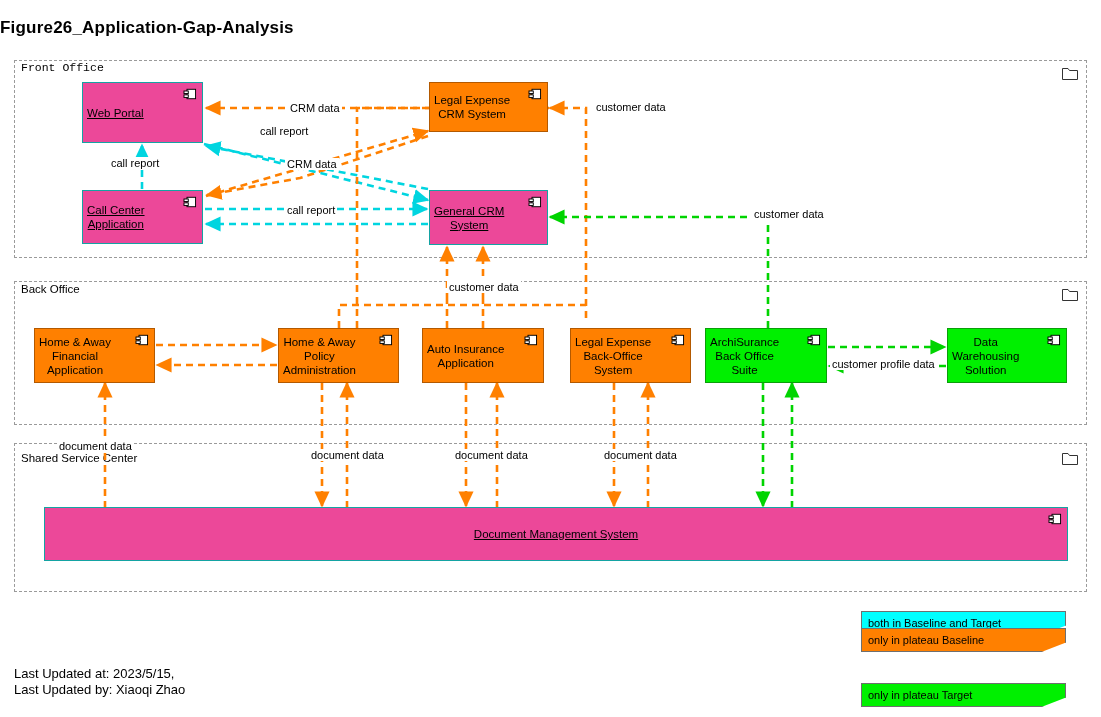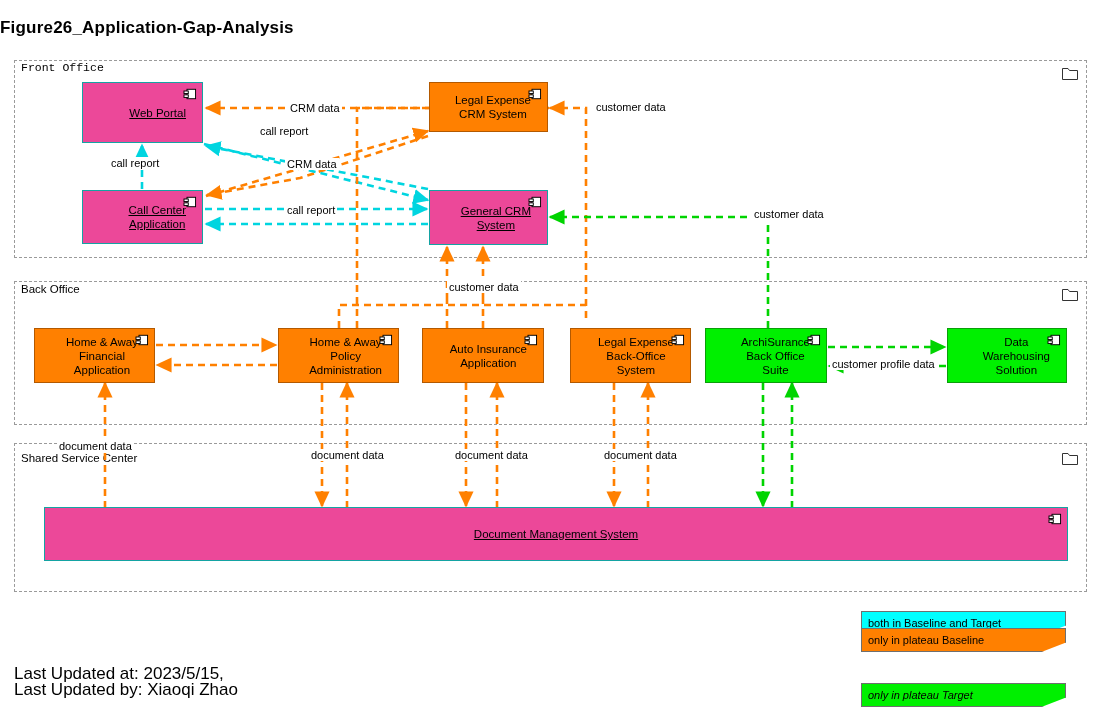--- a/index.html
+++ b/index.html
@@ -11,44 +11,44 @@
          font-size:17px;font-weight:bold;letter-spacing:.2px;}
 
   
   .group{position:absolute;border:1px dashed #9a9a9a;box-sizing:border-box;background:transparent;}
   .group-label{position:absolute;font-size:11.5px;line-height:12px;color:#000;
                background:#fff;padding:0 2px;white-space:nowrap;}
   .folder-icon{position:absolute;width:16px;height:13px;}
 
   
   .node{position:absolute;box-sizing:border-box;border:1px solid #1a6d6d;
-        display:flex;align-items:center;justify-content:flex-end;text-align:center;
+        display:flex;align-items:center;justify-content:flex-start;text-align:center;
         font-size:11.5px;line-height:14px;color:#000;padding:2px 16px 2px 4px;}
   .node.cyan{background:#ec4899;border-color:#14a3a3;text-decoration:underline;}
   .node.orange{background:#ff8000;border-color:#b35900;}
   .node.green{background:#00f000;border-color:#0a9f0a;}
   .node .lbl{white-space:pre-line;}
   .comp-icon{position:absolute;right:5px;top:5px;width:14px;height:12px;}
   .node.wide{justify-content:center;padding:0;}
   .node.wide .lbl{display:block;}
 
   
   .elabel{position:absolute;font-size:11px;line-height:12px;color:#000;
           background:#ffffff;padding:0 2px;white-space:nowrap;}
 
   
   .legend-item{position:absolute;width:205px;height:24px;box-sizing:border-box;
                font-size:11px;line-height:22px;padding-left:6px;color:#000;
                border:1px solid #6f6f6f;}
   .legend-item.cyan{background:#00ffff;}
   .legend-item.orange{background:#ff8000;}
-  .legend-item.green{background:#00f000;font-style:italic;}
-
-  
-  .footer{position:absolute;left:14px;top:666px;font-size:17px;line-height:16px;
+  .legend-item.green{background:#00f000;}
+
+  
+  .footer{position:absolute;left:14px;top:666px;font-size:13px;line-height:16px;
           white-space:pre-line;}
 
   svg.wires{position:absolute;left:0;top:0;width:1101px;height:717px;
             pointer-events:none;overflow:visible;}
 </style>
 </head>
 <body>
 
 <div id="canvas">
 

